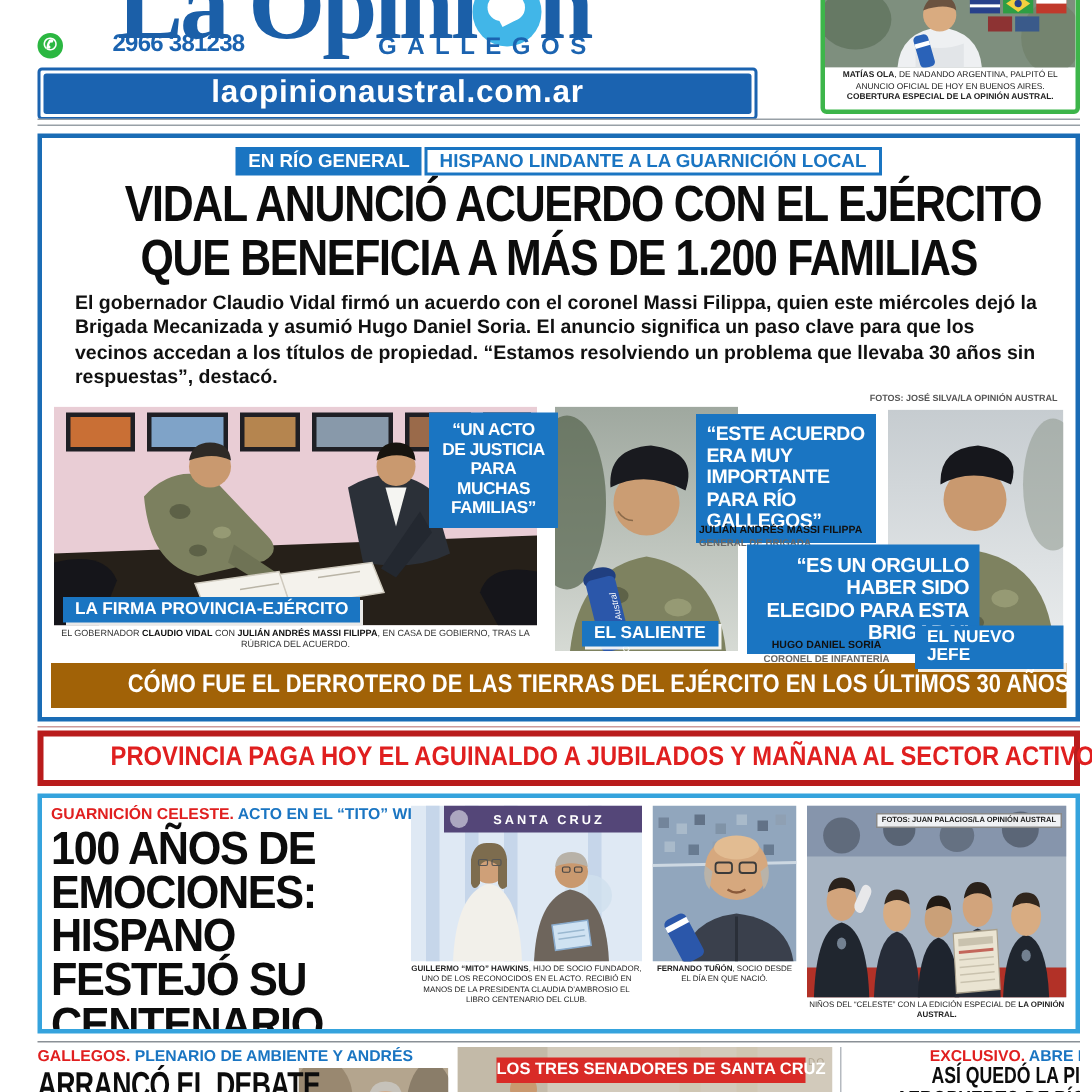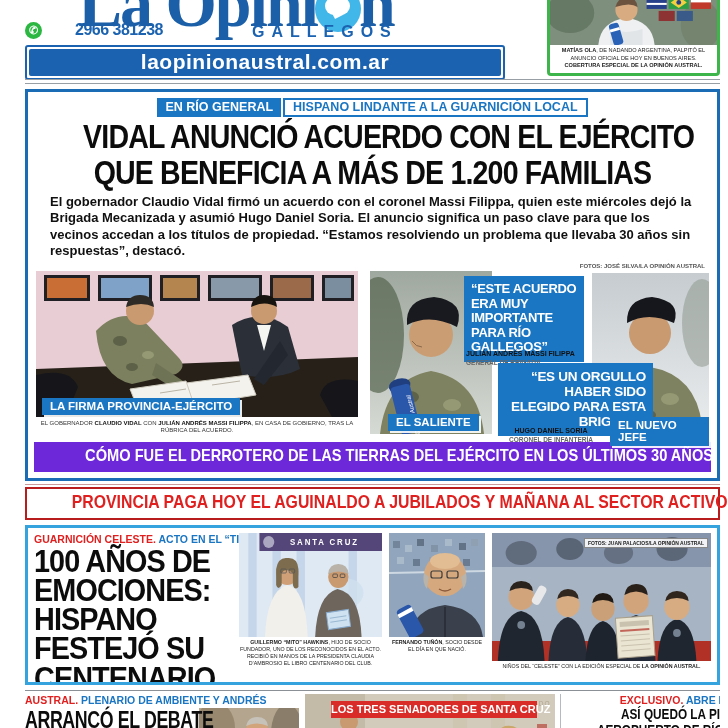--- a/index.html
+++ b/index.html
@@ -67,43 +67,43 @@
   .attr { position:absolute; line-height:1.25; }
   .attr .a-name { font-size:7px; font-weight:800; color:#111; display:block; }
   .attr .a-role { font-size:6.5px; font-weight:700; color:#666; display:block; }
   .q2attr { left:430px; top:79px; text-align:left; }
   .q3attr { left:430px; top:156px; width:170px; text-align:center; }
   .ptag { position:absolute; background:#1a75c2; color:#fff; font-weight:800;
     font-size:11.5px; padding:2px 8px 3px; box-shadow:2px 2px 0 rgba(255,255,255,.9); }
   .tag1 { left:6px;  top:127px; }
   .tag2 { left:352px; top:143px; }
   .tag3 { left:574px; top:146px; }
-  .strip { margin:6px 6px 6px; background:#6d28d9; color:#fff; text-align:right;
+  .strip { margin:6px 6px 6px; background:#a16207; color:#fff; text-align:right;
     font-weight:800; font-size:17px; padding:4px 0 6px; white-space:nowrap; }
   .strip-inner { display:inline-block; transform:scaleX(0.86); transform-origin:50% 50%; }
 
   
   .alert-wrap { margin:3px 8px 0 25px; border-top:1px solid #cc9a9a; padding-top:2px; }
-  .alert { border:2px solid #b91c1c; text-align:center; color:#e01f1f; font-weight:800;
+  .alert { border:4px solid #b91c1c; text-align:center; color:#e01f1f; font-weight:800;
     font-size:18px; padding:3px 0 5px; white-space:nowrap; }
   .alert-inner { display:inline-block; transform:scaleX(0.88); transform-origin:50% 50%; }
 
   
   .hisp { margin:5px 8px 0 25px; border:3px solid #35a3dd; padding:5px 6px 4px;
     display:flex; gap:7px; height:160px; overflow:hidden; background:#fff; }
   .h-left { width:198px; flex:0 0 auto; }
   .h-kicker { font-size:10.5px; font-weight:800; white-space:nowrap; margin-bottom:2px; }
   .kr { color:#e01f1f; } .kb { color:#1a75c2; }
   .h-hl { font-weight:800; font-size:31px; line-height:0.94; letter-spacing:-1px;
     white-space:nowrap; transform:scaleX(0.93); transform-origin:0 50%; color:#0c0c0c; }
   .h-col { flex:0 0 auto; }
   .h-col svg { display:block; width:100%; }
   .h-cap { font-size:5.3px; line-height:1.3; text-align:center; color:#222; margin-top:2px; }
   .h-cap b { font-weight:800; }
-  .h-p1 { width:143px; } .h-p1 svg { height:104px; }
+  .h-p1 { width:154px;margin-left:35px; } .h-p1 svg { height:104px; }
   .h-p2 { width:96px; }  .h-p2 svg { height:104px; }
   .h-p3 { flex:1; position:relative; }
   .h-p3 svg { height:128px; }
   .h-credit { position:absolute; right:3px; top:5px; background:rgba(255,255,255,.88);
     border:1px solid #888; color:#222; font-size:5px; font-weight:700; padding:1px 3px; }
 
   
   .brule { margin:5px 8px 0 25px; border-top:1px solid #8a9096; }
   .bottom { margin:3px 8px 0 25px; display:flex; height:75px; overflow:hidden; }
   .b-kicker { font-size:10.5px; font-weight:800; white-space:nowrap; }
@@ -261,20 +261,21 @@
             <ellipse cx="56" cy="142" rx="8" ry="5" fill="#5e6248"></ellipse>
           <circle cx="58" cy="60" r="21" fill="#c9996f"></circle>
           <path d="M35,50 Q34,26 60,24 Q90,28 82,50 Q56,38 35,50 Z" fill="#16171c"></path>
           <g transform="rotate(-20 28 126)">
             <ellipse cx="28" cy="110" rx="10" ry="6" fill="#203f80"></ellipse>
             <rect x="19" y="110" width="18" height="42" rx="4" fill="#2b57aa"></rect>
           </g>
         </svg>
       </div>
 
+      <div class="qbox q1">“UN ACTO DE JUSTICIA PARA MUCHAS FAMILIAS”</div>
       <div class="qbox q2">“ESTE ACUERDO ERA MUY IMPORTANTE PARA RÍO GALLEGOS”</div>
       <div class="attr q2attr">
         <span class="a-name">JULIÁN ANDRÉS MASSI FILIPPA</span>
         <span class="a-role">GENERAL DE BRIGADA</span>
       </div>
       <div class="qbox q3">“ES UN ORGULLO HABER SIDO ELEGIDO PARA ESTA BRIGADA”</div>
       <div class="attr q3attr">
         <span class="a-name">HUGO DANIEL SORIA</span>
         <span class="a-role">CORONEL DE INFANTERÍA</span>
       </div>
@@ -414,21 +415,21 @@
       <div class="h-credit">FOTOS: JUAN PALACIOS/LA OPINIÓN AUSTRAL</div>
       <div class="h-cap"><span>NIÑOS DEL “CELESTE” CON LA EDICIÓN ESPECIAL DE </span><b>LA OPINIÓN AUSTRAL.</b></div>
     </div>
   </div>
 
   <div class="brule"></div>
 
   <div class="bottom">
     <div class="b1">
       <div class="b-kicker">
-        <span class="kr">AUSTRAL.</span>
+        <span class="kr">GALLEGOS.</span>
         <span class="kb">PLENARIO DE AMBIENTE Y ANDRÉS</span>
       </div>
       <div class="b1-body">
         <div class="b1-hl">
           <div>ARRANCÓ EL DEBATE</div>
           <div>POR LA LEY DE</div>
         </div>
         <div class="b1-photo">
           <svg viewBox="0 0 100 58" preserveAspectRatio="none">
             <rect width="100" height="58" fill="#b4a58e"></rect>

